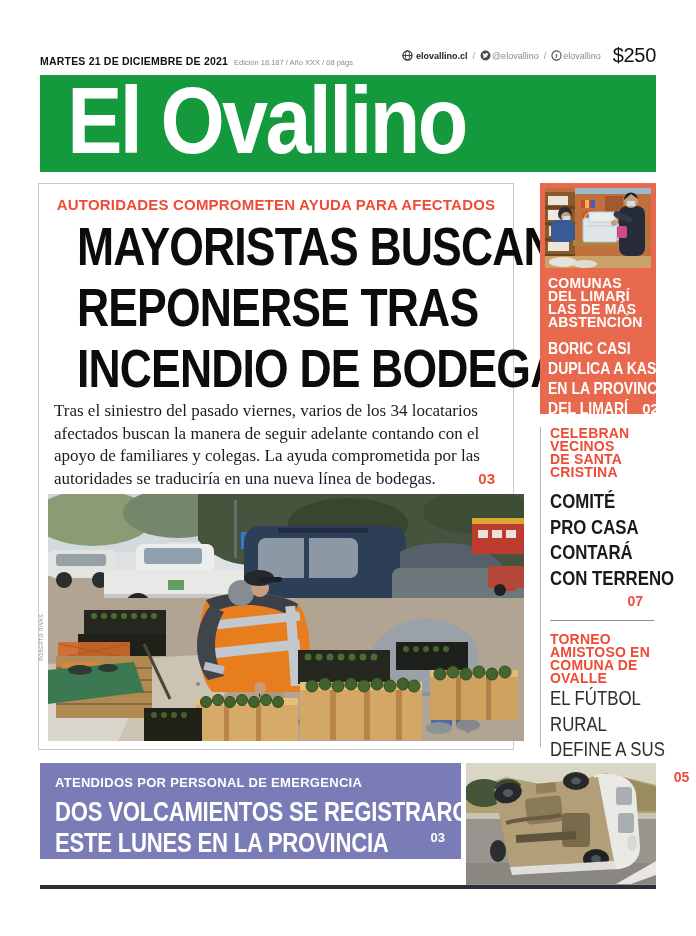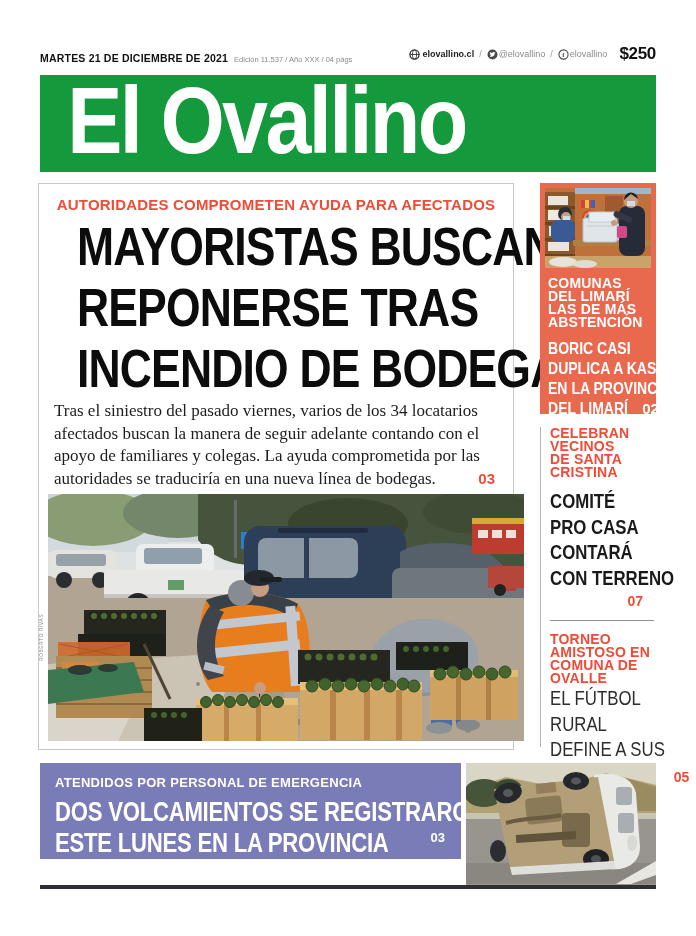--- a/index.html
+++ b/index.html
@@ -11,21 +11,21 @@
   
   .date-row{position:absolute;top:44px;left:40px;right:40px;display:flex;
     justify-content:space-between;align-items:flex-end;}
   .date-left{display:flex;align-items:baseline;white-space:nowrap;}
   .date-main{font-weight:bold;font-size:10.5px;color:#111;letter-spacing:.2px;}
   .date-edition{font-size:7.5px;color:#8a8a8a;margin-left:6px;}
   .social-row{display:flex;align-items:center;white-space:nowrap;font-size:9px;color:#8a8a8a;justify-content:flex-end;}
   .social-row .site{font-weight:bold;color:#222;margin-left:3px;}
   .social-row .sep{margin:0 5px;color:#999;}
   .social-row .handle{color:#8a8a8a;margin-left:1px;}
-  .price{font-weight:bold;font-size:17px;color:#111;margin-left:12px;letter-spacing:-.3px;}
+  .price{font-weight:normal;font-size:20px;color:#111;margin-left:12px;letter-spacing:-.3px;}
   .mini-icon{width:11px;height:11px;display:block;}
   
   .masthead{position:absolute;left:40px;top:75px;width:616px;height:97px;
     background:#14993c;display:flex;align-items:center;}
   .masthead-title{color:#fff;font-weight:bold;font-size:94px;letter-spacing:-3px;
     white-space:nowrap;transform:scaleX(0.88);transform-origin:50% 50%;line-height:97px;
     padding-bottom:6px;}
   
   .main-box{position:absolute;left:38px;top:183px;width:476px;height:567px;
     border:1px solid #c9c9c9;background:#fff;box-sizing:border-box;}
@@ -80,21 +80,21 @@
     overflow:hidden;background:#98948e;}
   .dark-strip{position:absolute;left:40px;top:885px;width:616px;height:4px;background:#2e2e36;}
   svg{display:block;}
 </style>
 </head>
 <body>
 
 <div class="date-row">
   <div class="date-left">
     <span class="date-main">MARTES 21 DE DICIEMBRE DE 2021</span>
-    <span class="date-edition">Edición 11.537 / Año XXX / 04 págs</span>
+    <span class="date-edition">Edición 18.187 / Año XXX / 08 págs</span>
   </div>
   <div class="social-row">
     <span class="mini-icon">
       <svg viewBox="0 0 12 12" width="11" height="11">
           <circle cx="6" cy="6" r="5" fill="none" stroke="#333" stroke-width="1.4"></circle>
           <ellipse cx="6" cy="6" rx="2.2" ry="5" fill="none" stroke="#333" stroke-width="1"></ellipse>
           <line x1="1" y1="6" x2="11" y2="6" stroke="#333" stroke-width="1"></line>
         </svg>
     </span>
     <span class="site">elovallino.cl</span>

